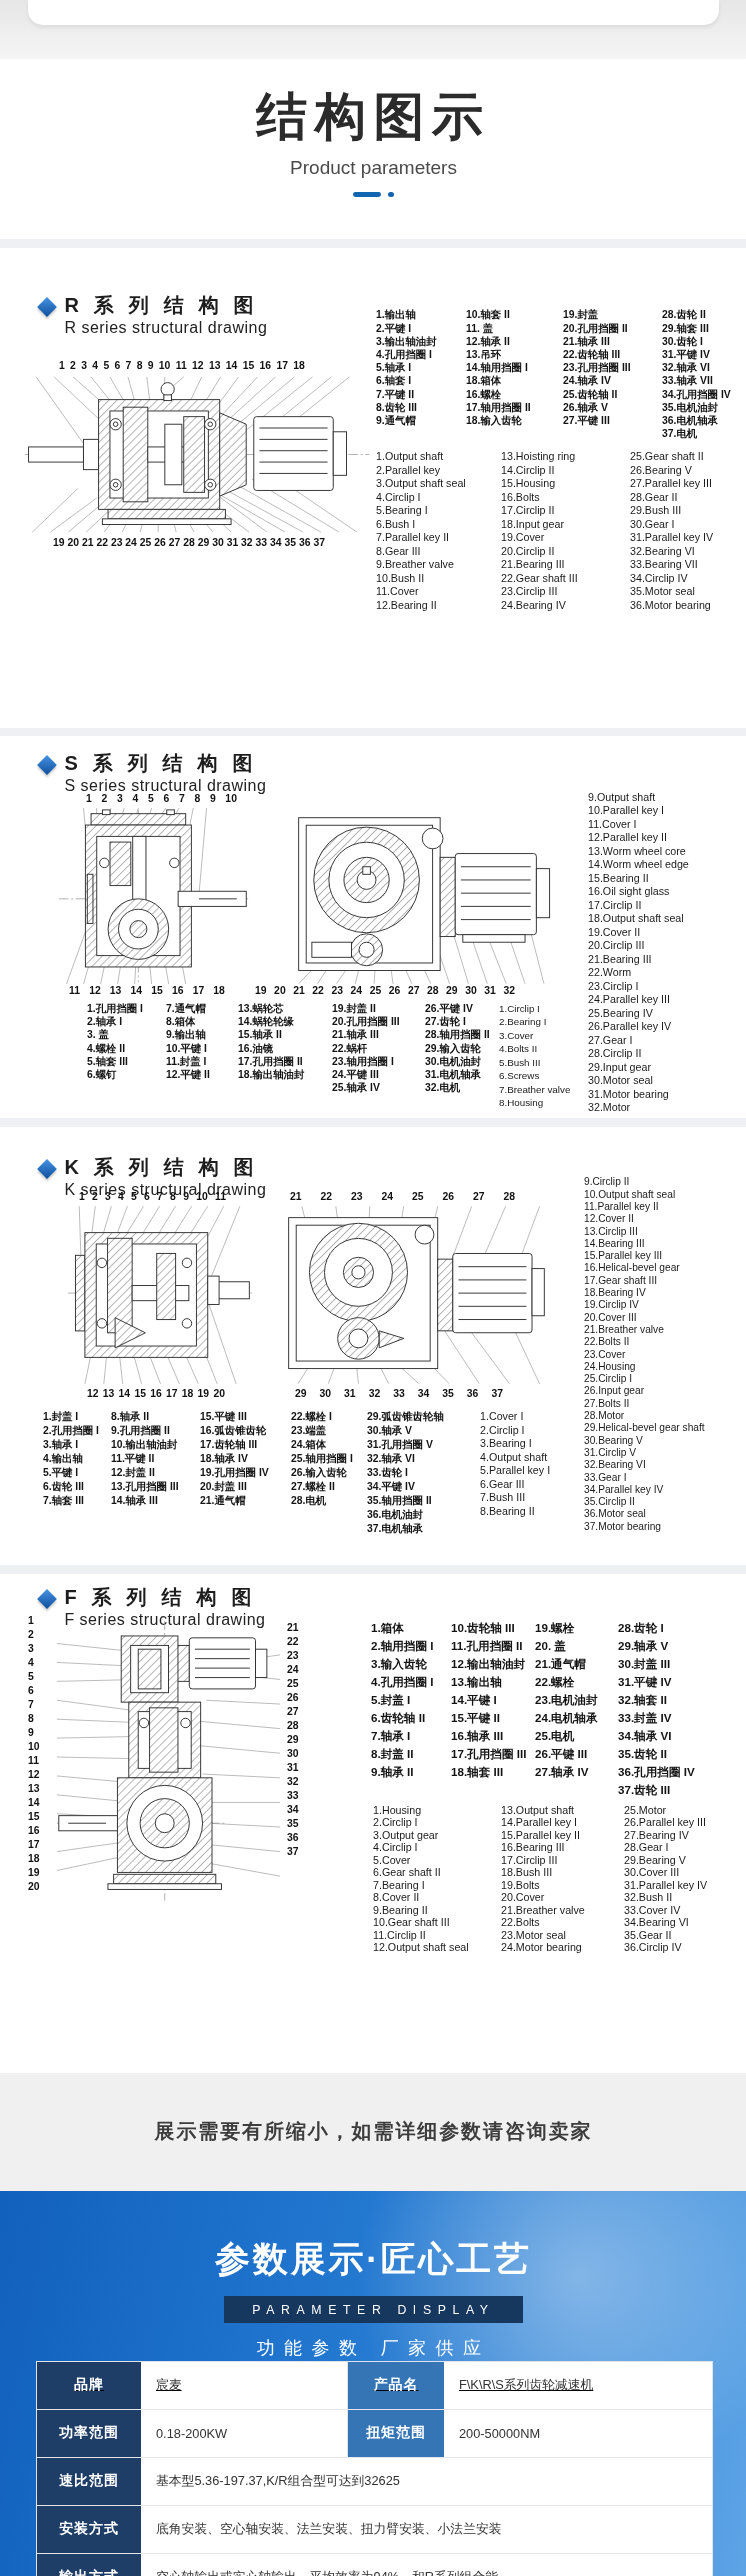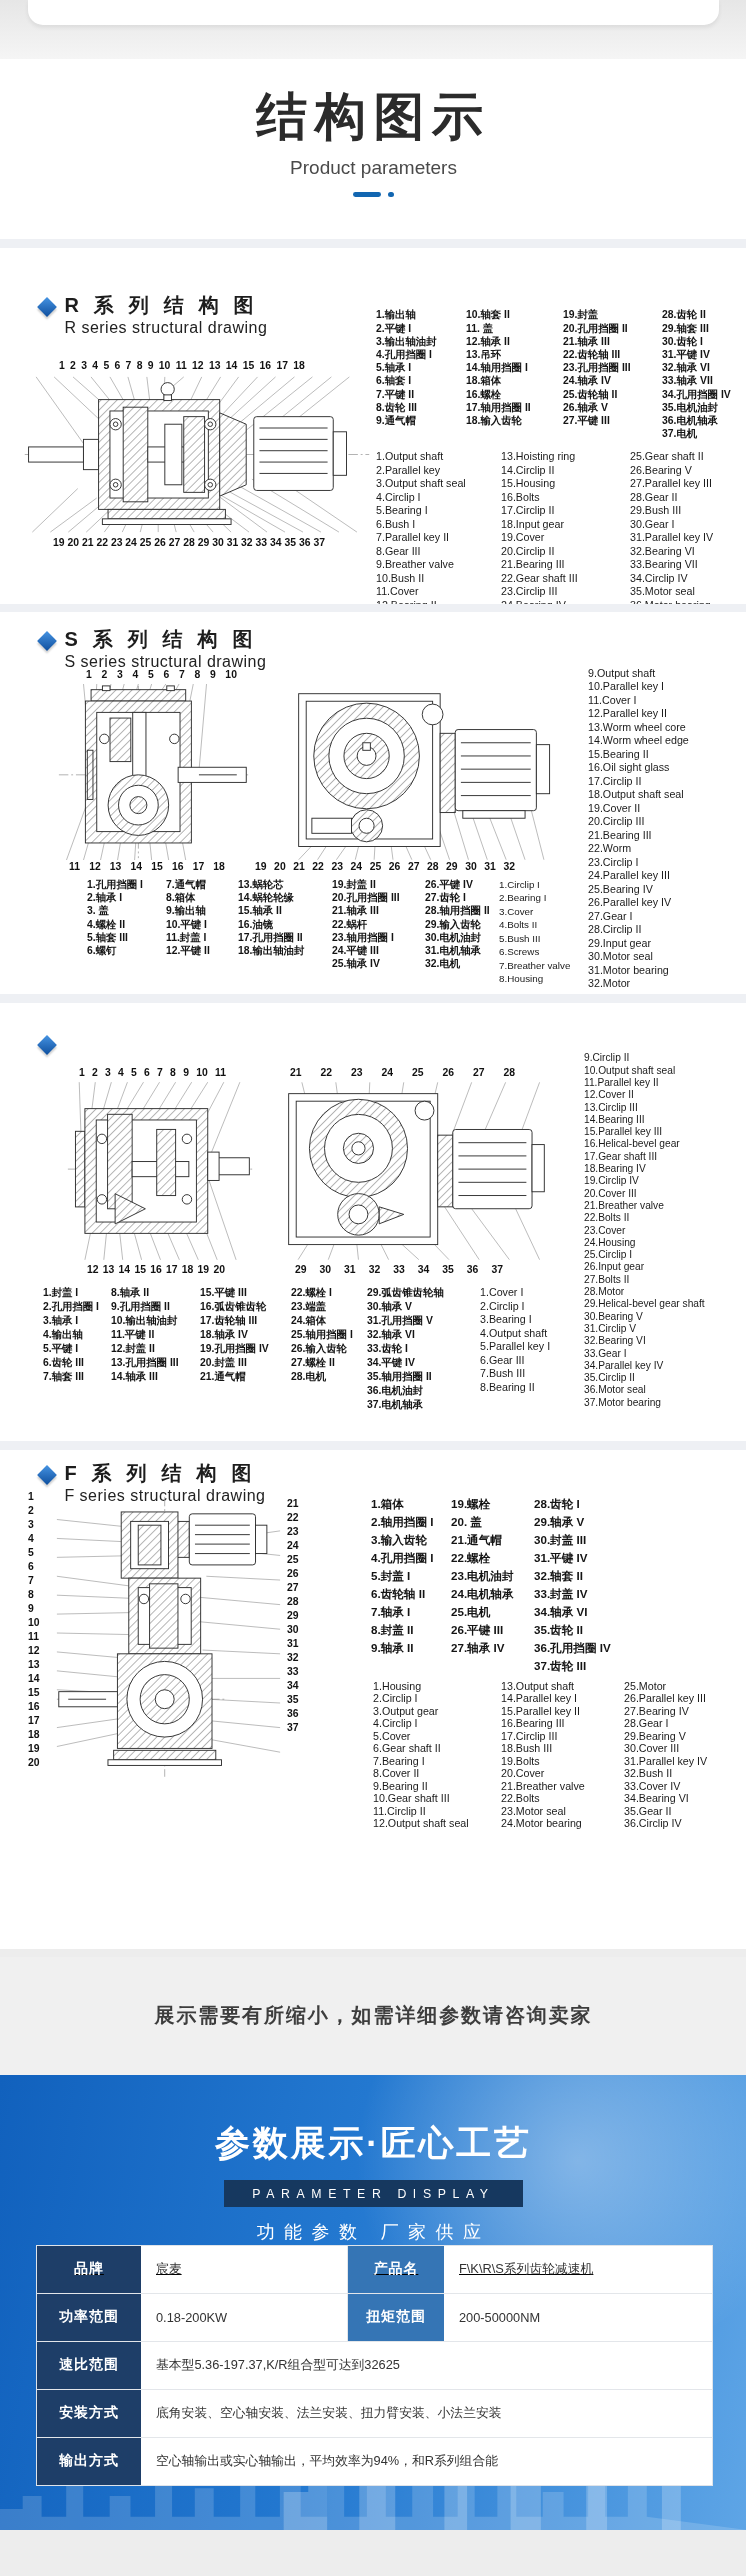--- a/index.html
+++ b/index.html
@@ -8,42 +8,42 @@
   .main{background:#fff;}
   .title-area{height:180px;text-align:center;padding-top:28px;box-sizing:border-box;}
   .big-title{font-size:51px;line-height:59px;font-weight:bold;letter-spacing:7.6px;color:#2b2b2b;}
   .sub-title{margin-top:11.3px;font-size:19px;color:#4a4a4a;}
   .t-underline{margin-top:12.3px;display:flex;align-items:center;justify-content:center;gap:6.6px;}
   .t-underline .bar{width:28px;height:4.7px;border-radius:2.4px;background:#1266b1;}
   .t-underline .dot{width:5.7px;height:5.7px;border-radius:50%;background:#1266b1;}
   .band{height:9.4px;background:#eef0f4;}
   .band.b8{height:7.6px}.band.b9{height:8.5px}
   section{position:relative;background:#fff;overflow:hidden;}
-  .sec-r{height:356px}.sec-s{height:382px}.sec-k{height:438px}.sec-f{height:387px}
+  .sec-r{height:480px}.sec-s{height:382px}.sec-k{height:438px}.sec-f{height:387px}
   .sec-header{position:absolute;display:flex;gap:10.4px;align-items:flex-start;}
   .diamond{width:14px;height:14px;margin-top:6.6px;background:linear-gradient(135deg,#4593e2,#0f4f9e);transform:rotate(45deg);box-shadow:1.9px 1.9px 1.9px rgba(0,0,0,.18);flex:0 0 auto;}
   .sec-title-cn{font-size:20px;font-weight:bold;letter-spacing:4.7px;color:#1d1d1d;line-height:24.6px;}
   .sec-title-en{font-size:16px;color:#222;letter-spacing:0.5px;line-height:19px;}
   .parts{position:absolute;display:flex;}
   .pcol{display:flex;flex-direction:column;}
   .pitem{font-size:10.4px;line-height:13.2px;font-weight:600;white-space:nowrap;color:#141414;}
   .en .pitem{font-weight:500;font-size:10.7px;line-height:13.5px;color:#1a1a1a;}
   .dense .pitem{line-height:12.3px;font-size:10.2px;}
   .k-cn .pitem{line-height:14px;}
   .f-cn .pitem{font-size:11.6px;line-height:18px;}
   .f-en .pitem{line-height:12.5px;}
   .s-en1 .pitem{font-size:9.8px;}
   .numrow{position:absolute;display:flex;justify-content:space-between;font-size:10.4px;font-weight:600;color:#111;}
   .numcol{position:absolute;display:flex;flex-direction:column;font-size:10.4px;font-weight:600;color:#111;}
   .numcol span{line-height:14px;}
   .drawing{position:absolute;}
   svg .st{stroke:#2e2e2e;stroke-width:1;}
   svg .ld{stroke:#888;stroke-width:.6;}
   svg .cl{stroke:#9a9a9a;stroke-width:.8;stroke-dasharray:10 3 2 3;}
-  .notice-band{height:118px;background:#f0f0f0;display:flex;align-items:center;justify-content:center;margin-top:8px;}
+  .notice-band{height:118px;background:#f0f0f0;display:flex;align-items:center;justify-content:center;}
   .notice-text{font-size:20px;font-weight:bold;color:#3d3d3d;letter-spacing:1.9px;}
   .gap-white{height:112px;background:#fff;}
   .hero{position:relative;height:455px;overflow:hidden;background:linear-gradient(100deg,#1161bd 0%,#2378d0 45%,#5ea5e6 100%);}
   .hero-glow{position:absolute;right:-76px;top:-113px;width:491px;height:397px;border-radius:50%;background:radial-gradient(circle,rgba(255,255,255,.35),rgba(255,255,255,0) 70%);}
   .skyline{position:absolute;bottom:0;left:0;}
   .hero-title{position:relative;text-align:center;margin-top:45px;font-size:35px;font-weight:bold;color:#fff;letter-spacing:2.8px;}
   .hero-badge-wrap{position:relative;text-align:center;margin-top:13.2px;}
   .hero-badge{display:inline-block;background:#16385f;color:#fff;font-size:12.3px;letter-spacing:6.6px;padding:6.6px 28px;}
   .hero-sub{position:relative;text-align:center;margin-top:12.3px;font-size:18px;color:#fff;letter-spacing:9.4px;}
   .ptable{position:absolute;left:36px;top:170px;width:675px;border:0.9px solid #dfe4ea;background:#fff;}
@@ -537,20 +537,24 @@
           <div class="pitem">32.Motor</div>
         </div>
     </div>
   </section>
 
   <div class="band"></div>
 
   <section class="sec-k">
     <div class="sec-header" style="left:40px;top:28px;">
       <span class="diamond"></span>
+      <div>
+        <div class="sec-title-cn">K 系 列 结 构 图</div>
+        <div class="sec-title-en">K series structural drawing</div>
+      </div>
     </div>
 
     <div class="numrow" style="left:79px;top:64px;width:147px;">
         <span>1</span>
         <span>2</span>
         <span>3</span>
         <span>4</span>
         <span>5</span>
         <span>6</span>
         <span>7</span>
@@ -909,20 +913,31 @@
           <div class="pitem">1.箱体</div>
           <div class="pitem">2.轴用挡圈 I</div>
           <div class="pitem">3.输入齿轮</div>
           <div class="pitem">4.孔用挡圈 I</div>
           <div class="pitem">5.封盖 I</div>
           <div class="pitem">6.齿轮轴 II</div>
           <div class="pitem">7.轴承 I</div>
           <div class="pitem">8.封盖 II</div>
           <div class="pitem">9.轴承 II</div>
         </div>
+      <div class="pcol" style="width:84px">
+          <div class="pitem">10.齿轮轴 III</div>
+          <div class="pitem">11.孔用挡圈 II</div>
+          <div class="pitem">12.输出轴油封</div>
+          <div class="pitem">13.输出轴</div>
+          <div class="pitem">14.平键 I</div>
+          <div class="pitem">15.平键 II</div>
+          <div class="pitem">16.轴承 III</div>
+          <div class="pitem">17.孔用挡圈 III</div>
+          <div class="pitem">18.轴套 III</div>
+        </div>
       <div class="pcol" style="width:83px">
           <div class="pitem">19.螺栓</div>
           <div class="pitem">20. 盖</div>
           <div class="pitem">21.通气帽</div>
           <div class="pitem">22.螺栓</div>
           <div class="pitem">23.电机油封</div>
           <div class="pitem">24.电机轴承</div>
           <div class="pitem">25.电机</div>
           <div class="pitem">26.平键 III</div>
           <div class="pitem">27.轴承 IV</div>

